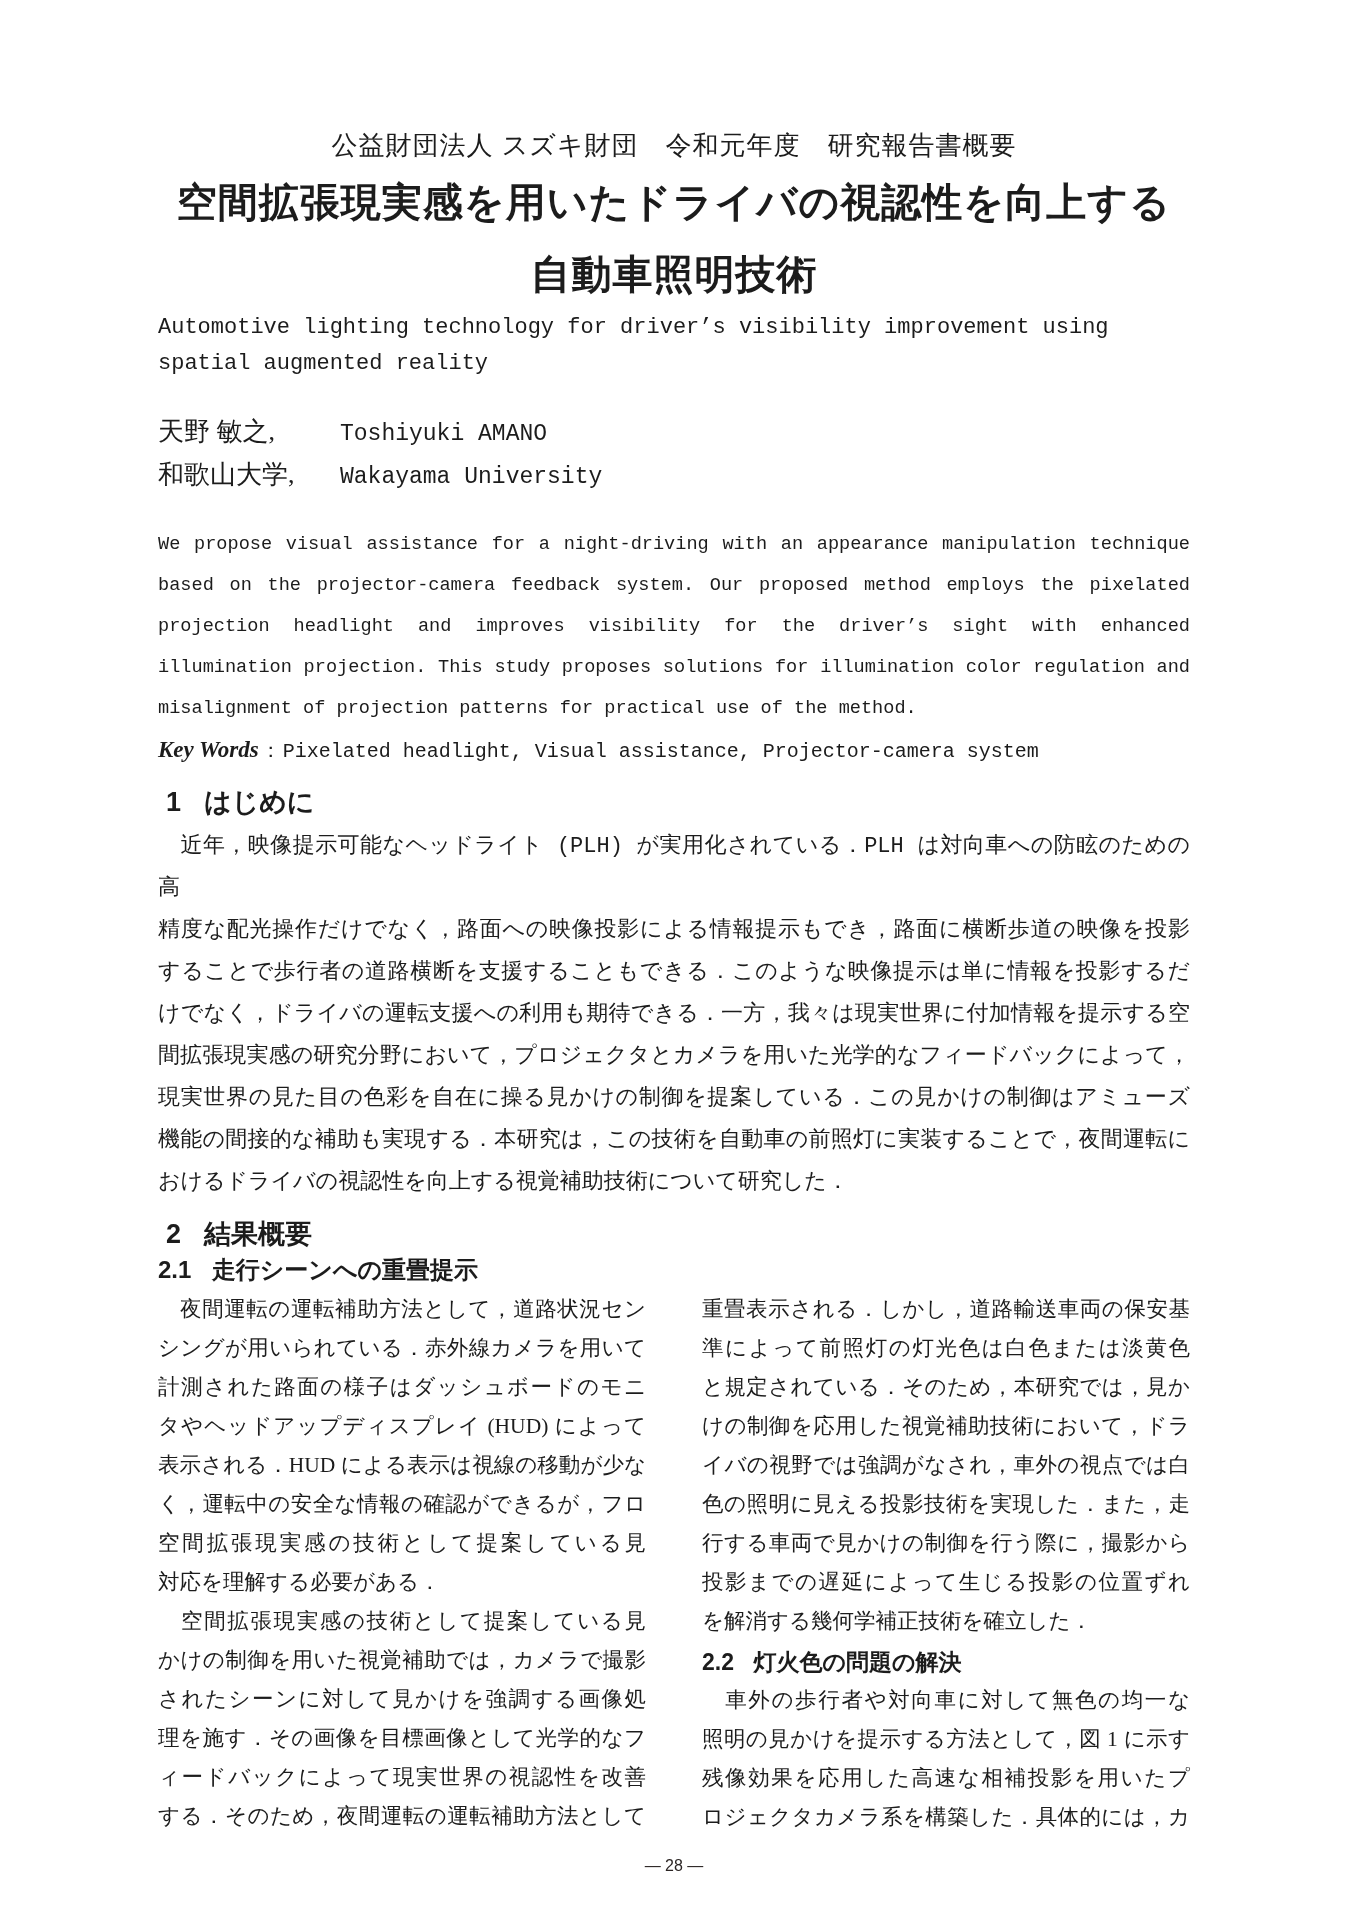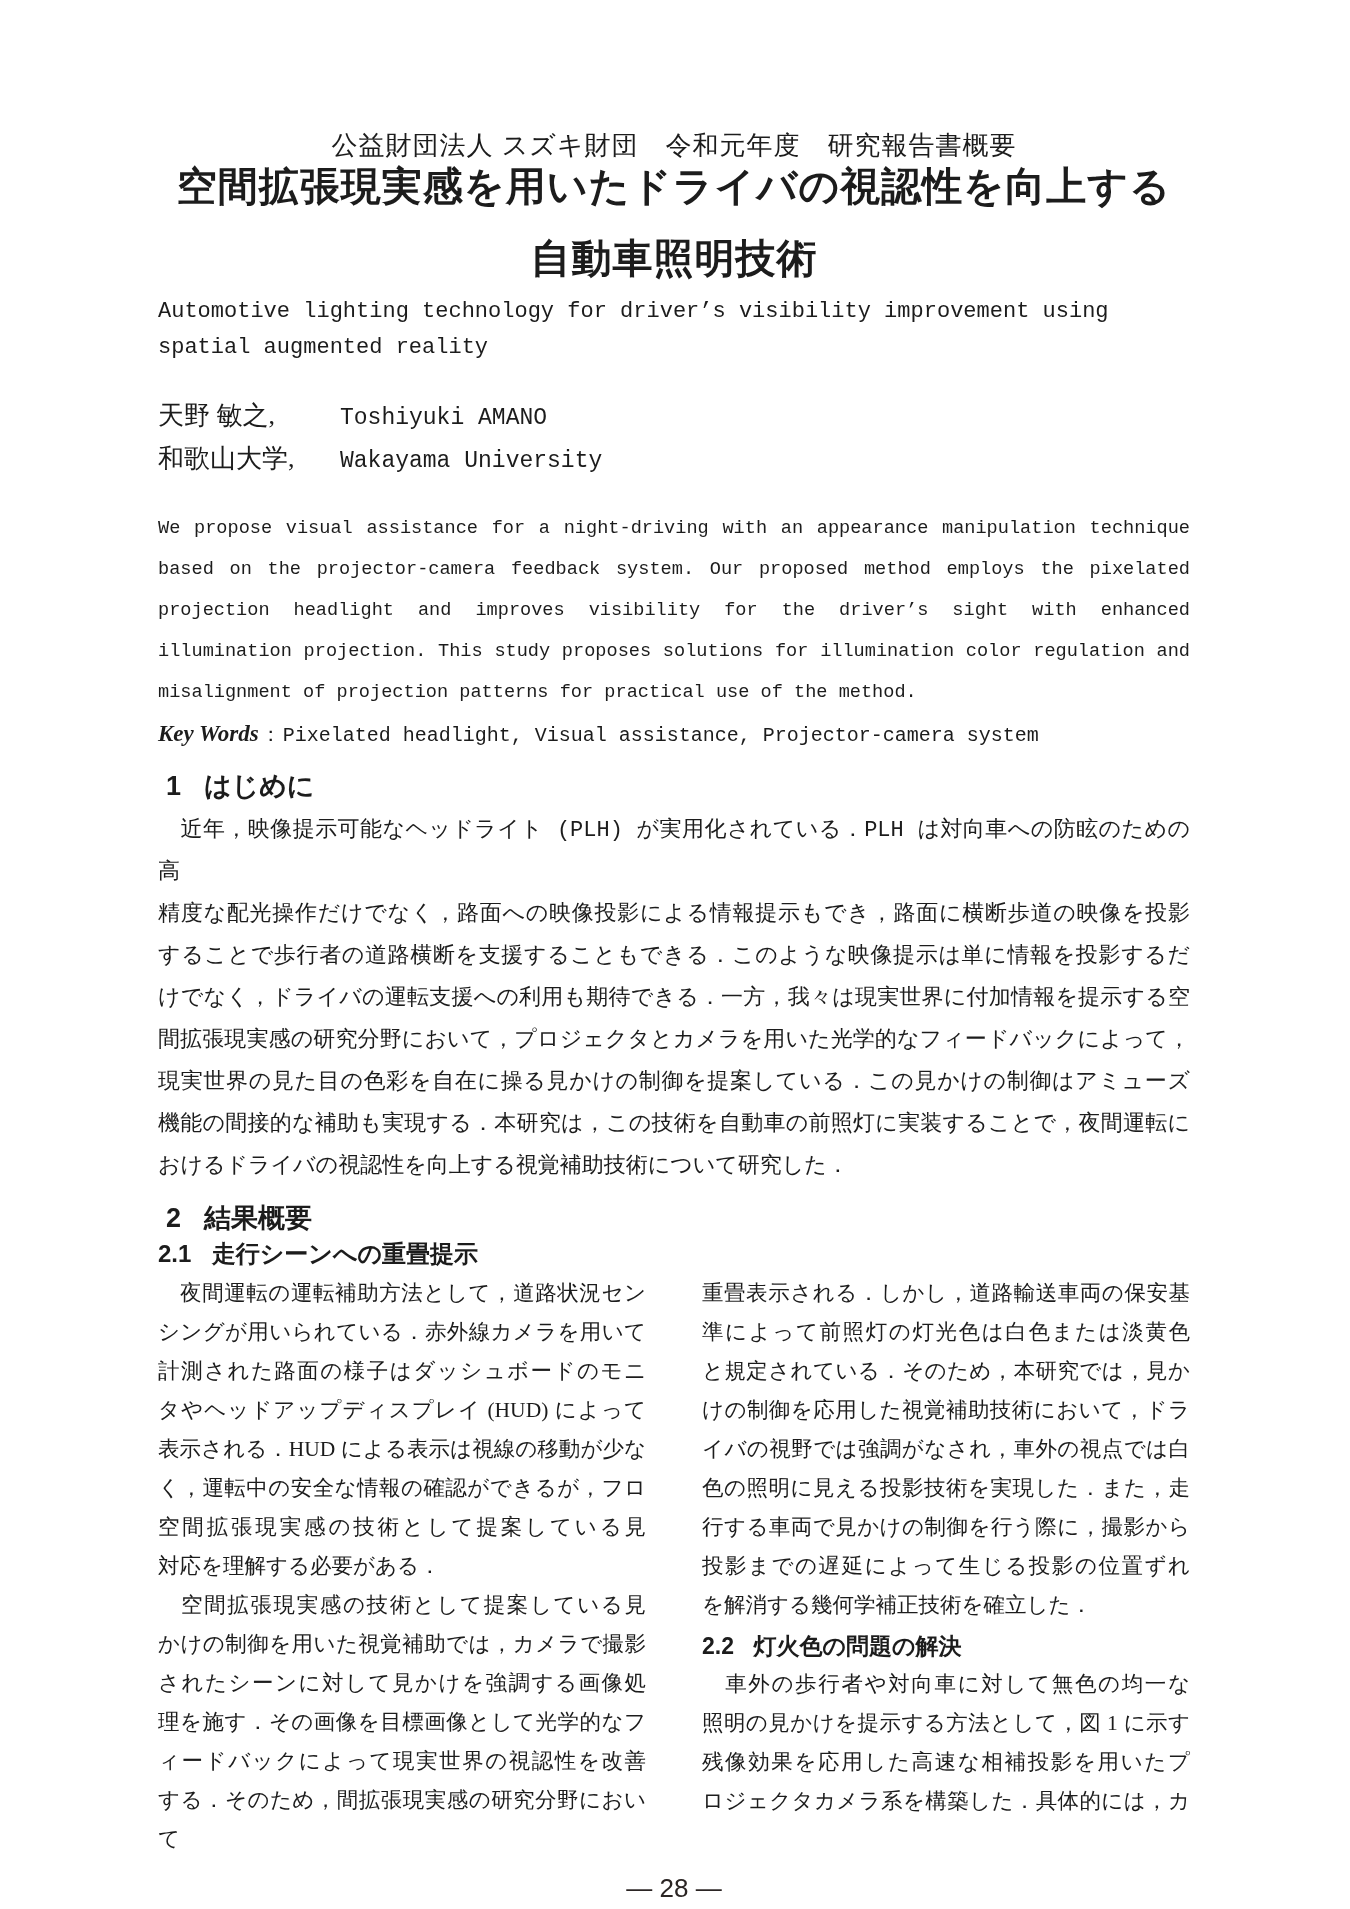--- a/index.html
+++ b/index.html
@@ -13,21 +13,21 @@
 
   .credit {
     margin-top: 130px; text-align: center;
     font-family: "Liberation Sans", sans-serif;
     font-size: 26px; line-height: 30px; letter-spacing: 1px;
   }
   .title-ja {
     text-align: center; font-family: "Liberation Sans", sans-serif;
     font-weight: 700; font-size: 40px; line-height: 52px; letter-spacing: 1px;
   }
-  .title-ja.l1 { }
+  .title-ja.l1 { margin-top: 16px; }
   .title-ja.l2 { margin-top: 20px; }
   .title-en {
     text-align: left; font-family: "Liberation Mono", monospace;
     font-size: 22px; line-height: 36px;
   }
   .title-en.l1 { margin-top: 10px; }
 
   .authors { margin-top: 30px; }
   .author-row { line-height: 40px; }
   .author-ja {
@@ -75,21 +75,21 @@
   }
   .col h3.subsection { font-size: 23px; line-height: 30px; margin: 6px 0 4px 0; }
 
   .jline { text-align: justify; text-align-last: justify; text-justify: inter-character; }
   .jline-end { text-align-last: left; }
   .abstract .jline { text-justify: inter-word; }
 
   .footer {
     margin-top: 14px; text-align: center;
     font-family: "Liberation Sans", sans-serif;
-    font-size: 26px; line-height: 30px; color: #2b2524;
+    font-size: 16px; line-height: 30px; color: #2b2524;
   }
 </style>
 </head>
 <body>
 
 <div class="content">
 
   <div class="credit">公益財団法人 スズキ財団　令和元年度　研究報告書概要</div>
 
   <div class="title-ja l1">空間拡張現実感を用いたドライバの視認性を向上する</div>
@@ -153,21 +153,21 @@
           <div class="jline">く，運転中の安全な情報の確認ができるが，フロ</div>
           <div class="jline">空間拡張現実感の技術として提案している見</div>
           <div class="jline jline-end">対応を理解する必要がある．</div>
         </div>
       <div>
           <div class="jline">　空間拡張現実感の技術として提案している見</div>
           <div class="jline">かけの制御を用いた視覚補助では，カメラで撮影</div>
           <div class="jline">されたシーンに対して見かけを強調する画像処</div>
           <div class="jline">理を施す．その画像を目標画像として光学的なフ</div>
           <div class="jline">ィードバックによって現実世界の視認性を改善</div>
-          <div class="jline">する．そのため，間拡張現実感の研究分野において</div>
+          <div class="jline">する．そのため，夜間運転の運転補助方法として</div>
         </div>
     </div>
     <div class="col">
       <div>
           <div class="jline">重畳表示される．しかし，道路輸送車両の保安基</div>
           <div class="jline">準によって前照灯の灯光色は白色または淡黄色</div>
           <div class="jline">と規定されている．そのため，本研究では，見か</div>
           <div class="jline">けの制御を応用した視覚補助技術において，ドラ</div>
           <div class="jline">イバの視野では強調がなされ，車外の視点では白</div>
           <div class="jline">色の照明に見える投影技術を実現した．また，走</div>

